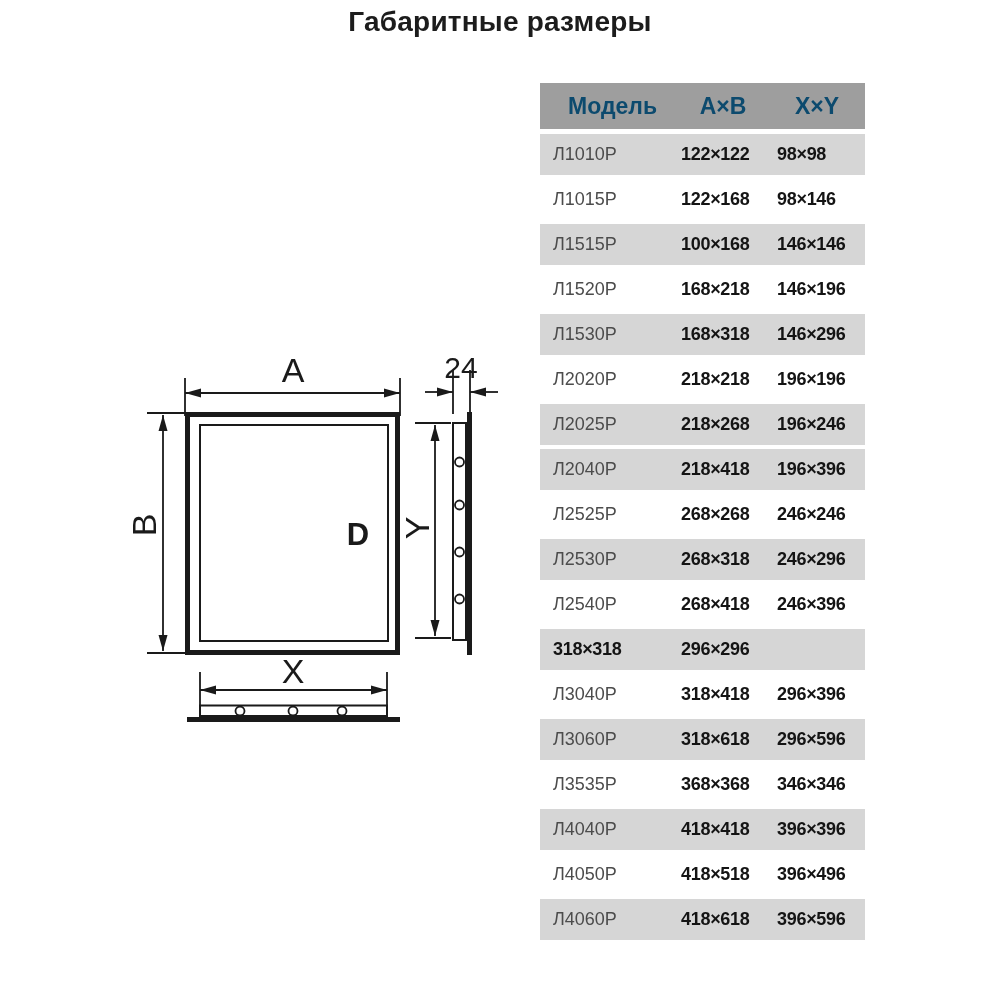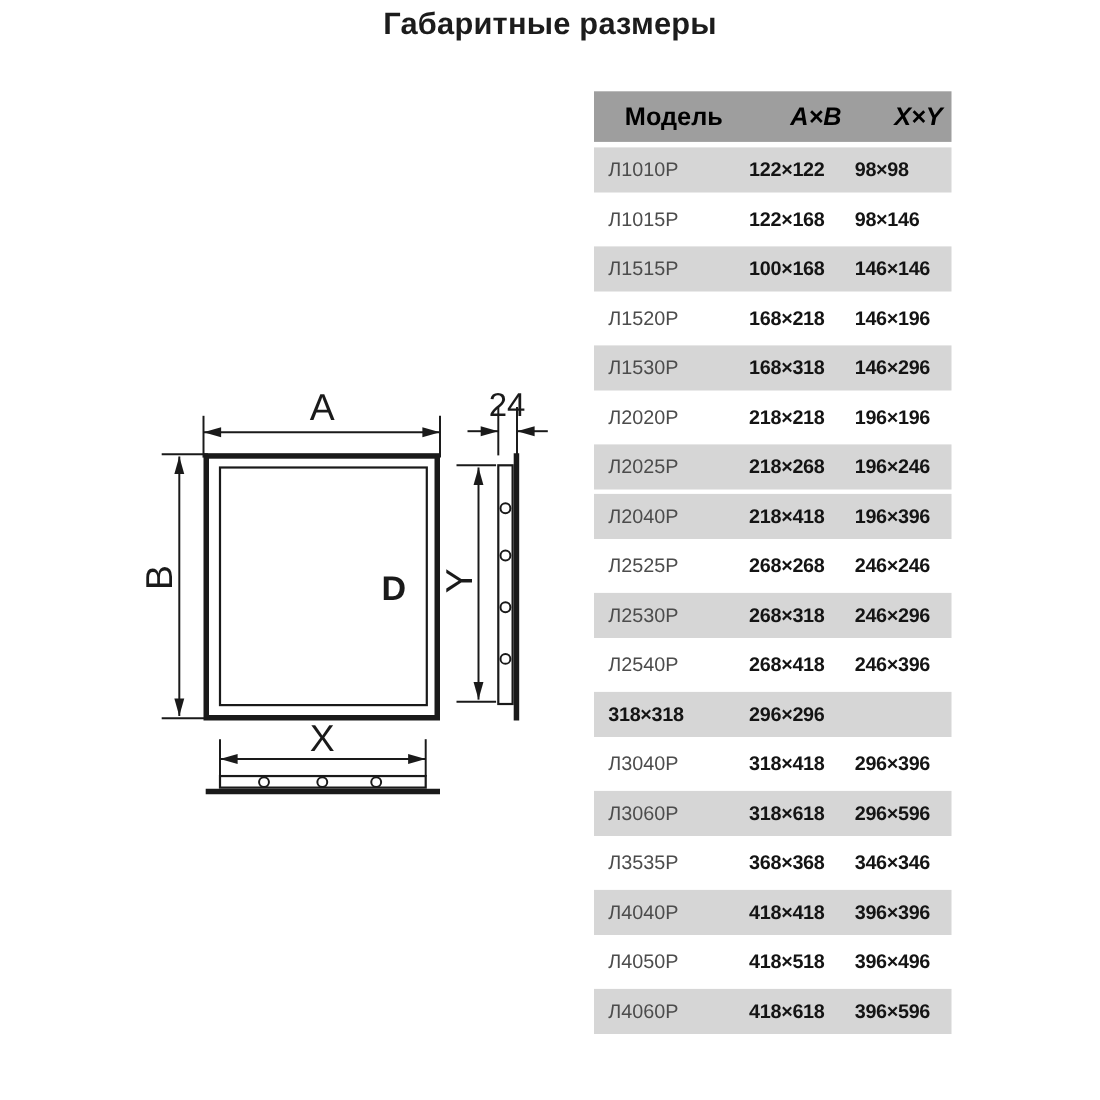--- a/index.html
+++ b/index.html
@@ -18,23 +18,23 @@
   .dim-label { font-size:34px; fill:#1a1a1a; }
   .dim-label-sm { font-size:30px; fill:#1a1a1a; }
   .handle-label { font-size:31px; font-weight:bold; fill:#1a1a1a; }
 
   
   .dim-table { position:absolute; left:540px; top:83px; width:325px; }
   .thead {
     background:#9e9e9e; height:46px; line-height:46px;
     display:grid; grid-template-columns:1fr 84px 80px; column-gap:12px;
     padding:0 8px 0 28px; margin-bottom:5px;
-    font-weight:bold; font-size:23px; color:#000000;
+    font-weight:bold; font-size:23px; color:#0c4a6e;
   }
-  .thead .c2, .thead .c3 { text-align:right;font-style:italic; }
+  .thead .c2, .thead .c3 { text-align:center; }
   .trow {
     height:41px; line-height:41px; margin-bottom:4px;
     display:grid; grid-template-columns:1fr 84px 80px; column-gap:12px;
     padding:0 8px 0 13px;
     font-size:18px;
   }
   .trow.alt { background:#d6d6d6; }
   .trow .model { color:#4c4c4c; font-weight:normal; }
   .trow .val { color:#141414; font-weight:bold; text-align:left; letter-spacing:-0.3px; }
 </style>

